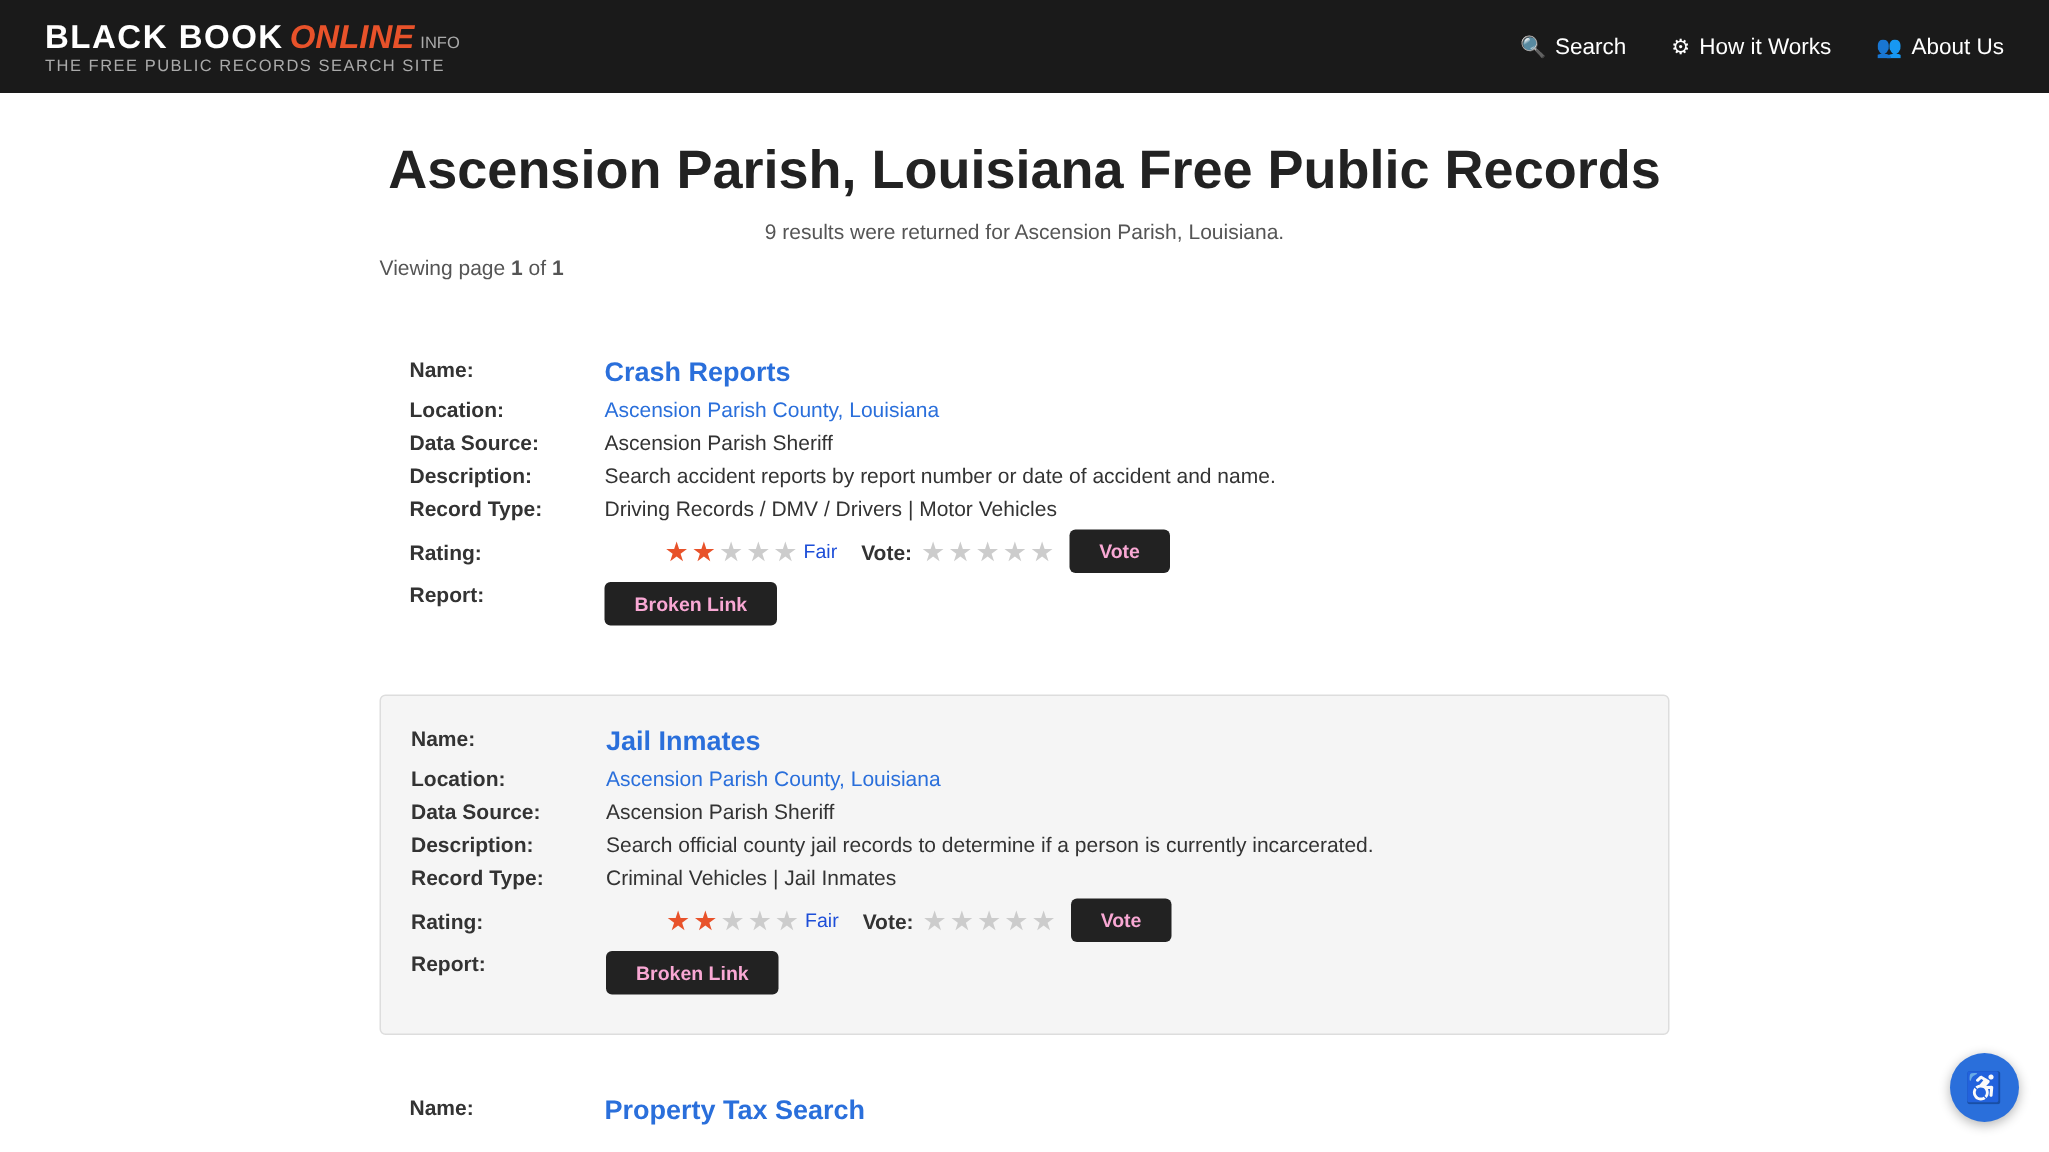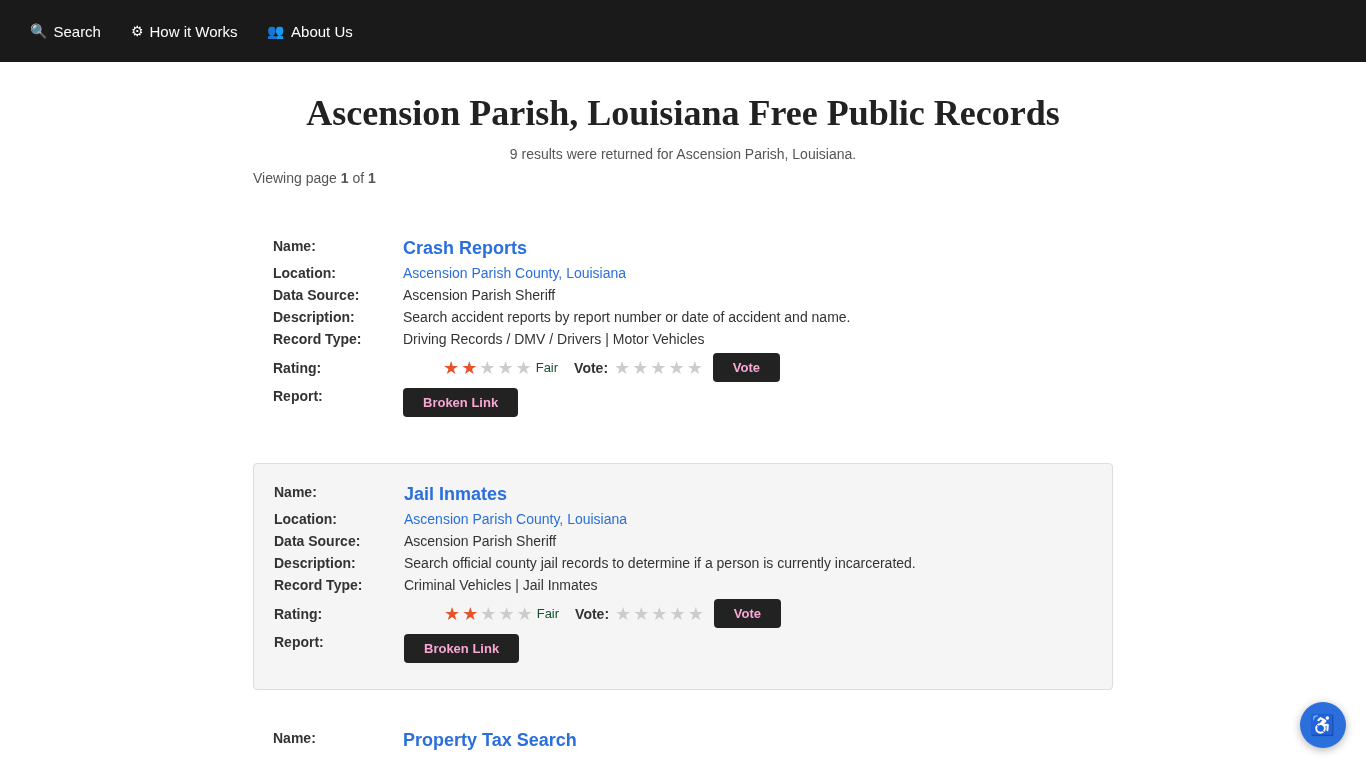--- a/index.html
+++ b/index.html
@@ -50,21 +50,20 @@
       margin: 0 auto;
       padding: 30px 20px;
     }
 
     #page-title {
       text-align: center;
       font-size: 36px;
       font-weight: bold;
       color: #222;
       margin-bottom: 12px;
-      font-family: Liberation Serif, serif;
     }
 
     #results-info {
       text-align: center;
       font-size: 14px;
       color: #555;
       margin-bottom: 8px;
     }
 
     #pagination-info {
@@ -119,21 +118,21 @@
       display: flex;
       gap: 2px;
     }
     .star {
       font-size: 18px;
       color: #ccc;
     }
     .star.filled { color: #e8522a; }
     .rating-label {
       font-size: 13px;
-      color: #14532d;
+      color: #1d4ed8;
       margin-left: 4px;
     }
     .vote-label {
       font-weight: bold;
       margin-left: 16px;
       margin-right: 6px;
     }
 
     
     .btn-dark {
@@ -174,20 +173,28 @@
     }
     .rating-section {
       display: flex;
       align-items: center;
     }
   </style>
 </head>
 <body>
 
 <div id="header">
+  <div id="logo-area">
+    <div id="logo-line1">
+      <span class="logo-black">BLACK BOOK</span>
+      <span class="logo-online">ONLINE</span>
+      <span class="logo-info">INFO</span>
+    </div>
+    <div class="logo-tagline">THE FREE PUBLIC RECORDS SEARCH SITE</div>
+  </div>
 
   <nav id="nav">
     <a class="nav-item" href="#">
       <span class="nav-icon">🔍</span>
       <span>Search</span>
     </a>
     <a class="nav-item" href="#">
       <span class="nav-icon">⚙</span>
       <span>How it Works</span>
     </a>

